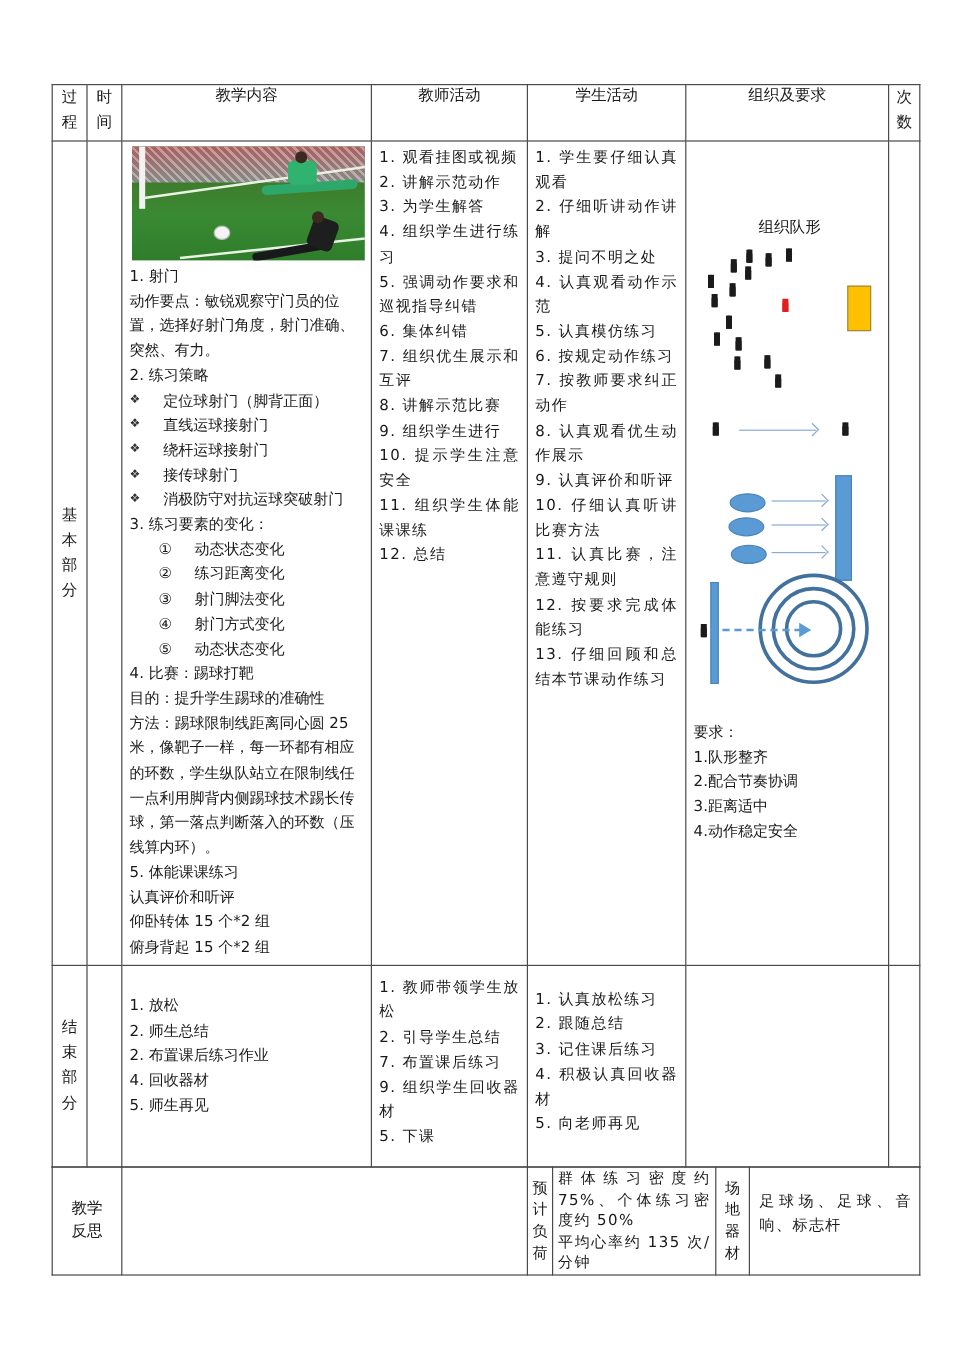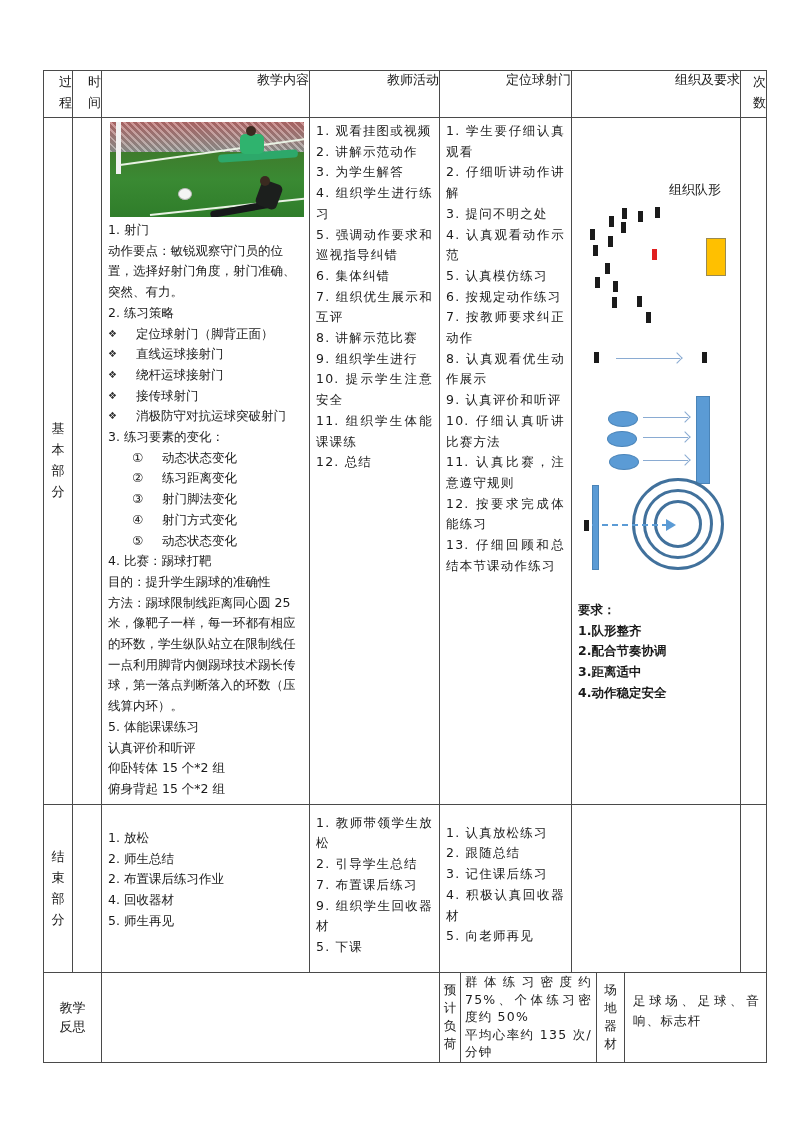--- a/index.html
+++ b/index.html
@@ -1,20 +1,20 @@
 <!DOCTYPE html>
 <html><head>
 <meta charset="utf-8">
 <style>
   html, body { margin: 0; padding: 0; background: #ffffff; }
   body { width: 800px; height: 1131px; position: relative; font-family: "DejaVu Sans", "Liberation Sans", sans-serif; color: #1a1a1a; }
   .page { position: absolute; left: 43px; top: 70px; width: 723px; }
   table.plan { border-collapse: collapse; width: 723px; table-layout: fixed; font-size: 12.5px; line-height: 20.7px; }
   table.plan td { border: 1.2px solid #4a4a4a; vertical-align: top; padding: 0; }
-  .hdr td { height: 46px; text-align: right; vertical-align: middle; font-size: 13px; line-height: 18px; }
+  .hdr td { height: 46px; text-align: center; vertical-align: middle; font-size: 13px; line-height: 18px; }
   .vcenter { text-align: center; vertical-align: middle !important; }
   .stack { display: inline-block; width: 14px; line-height: 21px; font-size: 13px; }
   .cell-pad { padding: 3px 6px 4px 6px !important; }
   .photo { width: 194px; height: 95px; margin: 3px 0 3px 2px; position: relative; overflow: hidden; background: linear-gradient(180deg,#5f7f3a 0%, #3f7a2c 28%, #3a8a33 60%, #2f7d2a 100%); }
   .photo .net { position:absolute; left:0; top:0; width:194px; height:30px; background: repeating-linear-gradient(45deg, rgba(255,255,255,0.35) 0 2px, rgba(120,120,120,0.25) 2px 5px), linear-gradient(180deg,#b55a5a,#8b8f8a); }
   .photo .post { position:absolute; left:6px; top:0; width:5px; height:52px; background:#f2f2f2; }
   .photo .line1 { position:absolute; left:10px; top:42px; width:190px; height:2px; background:#e9f2e4; transform: rotate(-8deg); transform-origin: left; }
   .photo .line2 { position:absolute; left:40px; top:92px; width:170px; height:2px; background:#e9f2e4; transform: rotate(-6deg); transform-origin: left; }
   .photo .gk-body { position:absolute; left:130px; top:12px; width:24px; height:20px; background:#2fb36e; border-radius:5px; }
   .photo .gk-legs { position:absolute; left:108px; top:30px; width:80px; height:8px; background:#2da86a; border-radius:4px; transform: rotate(-4deg); }
@@ -22,35 +22,35 @@
   .photo .ball { position:absolute; left:68px; top:66px; width:12px; height:10px; background:#f4f4f4; border-radius:50%; border:1px solid #bbb; }
   .photo .pl-body { position:absolute; left:148px; top:60px; width:22px; height:26px; background:#1c1f1d; border-radius:5px; transform: rotate(20deg); }
   .photo .pl-leg { position:absolute; left:100px; top:84px; width:60px; height:7px; background:#17191a; transform: rotate(-10deg); border-radius:3px; }
   .photo .pl-head { position:absolute; left:150px; top:54px; width:10px; height:10px; background:#3a2a20; border-radius:50%; }
   .bullet-row { display: flex; }
   .bullet-row .mk { width: 28px; flex: none; font-size: 10px; color:#333; }
   .circ-row { display: flex; padding-left: 24px; }
   .circ-row .mk { width: 30px; flex: none; }
   .jus { text-align: justify; text-align-last: left; letter-spacing: 1.2px; }
   .diag { position: relative; height: 470px; }
-  .diag .title { position: absolute; left: 60px; top: 62px; font-size: 13px; margin-left: 37px; }
+  .diag .title { position: absolute; left: 60px; top: 62px; font-size: 13px; }
   .person { position: absolute; width: 5px; height: 11px; }
   .person::before { content:""; position:absolute; left:1px; top:0; width:3px; height:3px; border-radius:50%; background: inherit; }
   .person::after { content:""; position:absolute; left:0; top:3px; width:5px; height:8px; background: inherit; border-radius:1px; }
   .person.black { background: #1b1b1b; }
   .person.red { background: #e02020; }
   .goal { position:absolute; left:134px; top:120px; width:18px; height:36px; background:#ffc000; border:1px solid #9a8a50; }
   .arrow { position:absolute; height:0; border-top: 1.5px solid #8aabd2; }
   .arrow::after { content:""; position:absolute; right:-1px; top:-5px; width:7px; height:7px; border-right:1.5px solid #8aabd2; border-top:1.5px solid #8aabd2; transform: rotate(45deg); }
   .oval { position:absolute; width:28px; height:14px; border-radius:50%; background:#5b9bd5; border:1px solid #4a84b8; }
   .wall { position:absolute; background:#5b9bd5; border:1px solid #4a84b8; }
   .ring { position:absolute; border-radius:50%; border:3px solid #41719c; }
   .dash { position:absolute; height:0; border-top: 2.5px dashed #5b9bd5; }
   .dash-head { position:absolute; width:0; height:0; border-top:6px solid transparent; border-bottom:6px solid transparent; border-left:10px solid #5b9bd5; }
-  .req { position:absolute; left:6px; top:482px; font-size:12.5px; line-height:20.7px;font-weight:bold; }
+  .req { position:absolute; left:6px; top:482px; font-size:12.5px; line-height:20.7px; }
   .foot td { vertical-align: middle !important; }
 </style>
 </head>
 <body>
 
 <div class="page">
 <table class="plan">
   <colgroup>
     <col style="width:29px">
         <col style="width:29px">
@@ -60,21 +60,21 @@
         <col style="width:169px">
         <col style="width:26px">
   </colgroup>
 
   <tbody>
         <tr class="hdr">
     <td><span class="stack">过程</span></td>
     <td><span class="stack">时间</span></td>
     <td>教学内容</td>
     <td>教师活动</td>
-    <td>定位球射门</td>
+    <td>学生活动</td>
     <td>组织及要求</td>
     <td><span class="stack">次数</span></td>
   </tr>
 
   <tr style="height:652px">
     <td class="vcenter">
       <span class="stack">
         <span>基</span><br>
         <span>本</span><br>
         <span>部</span><br>

